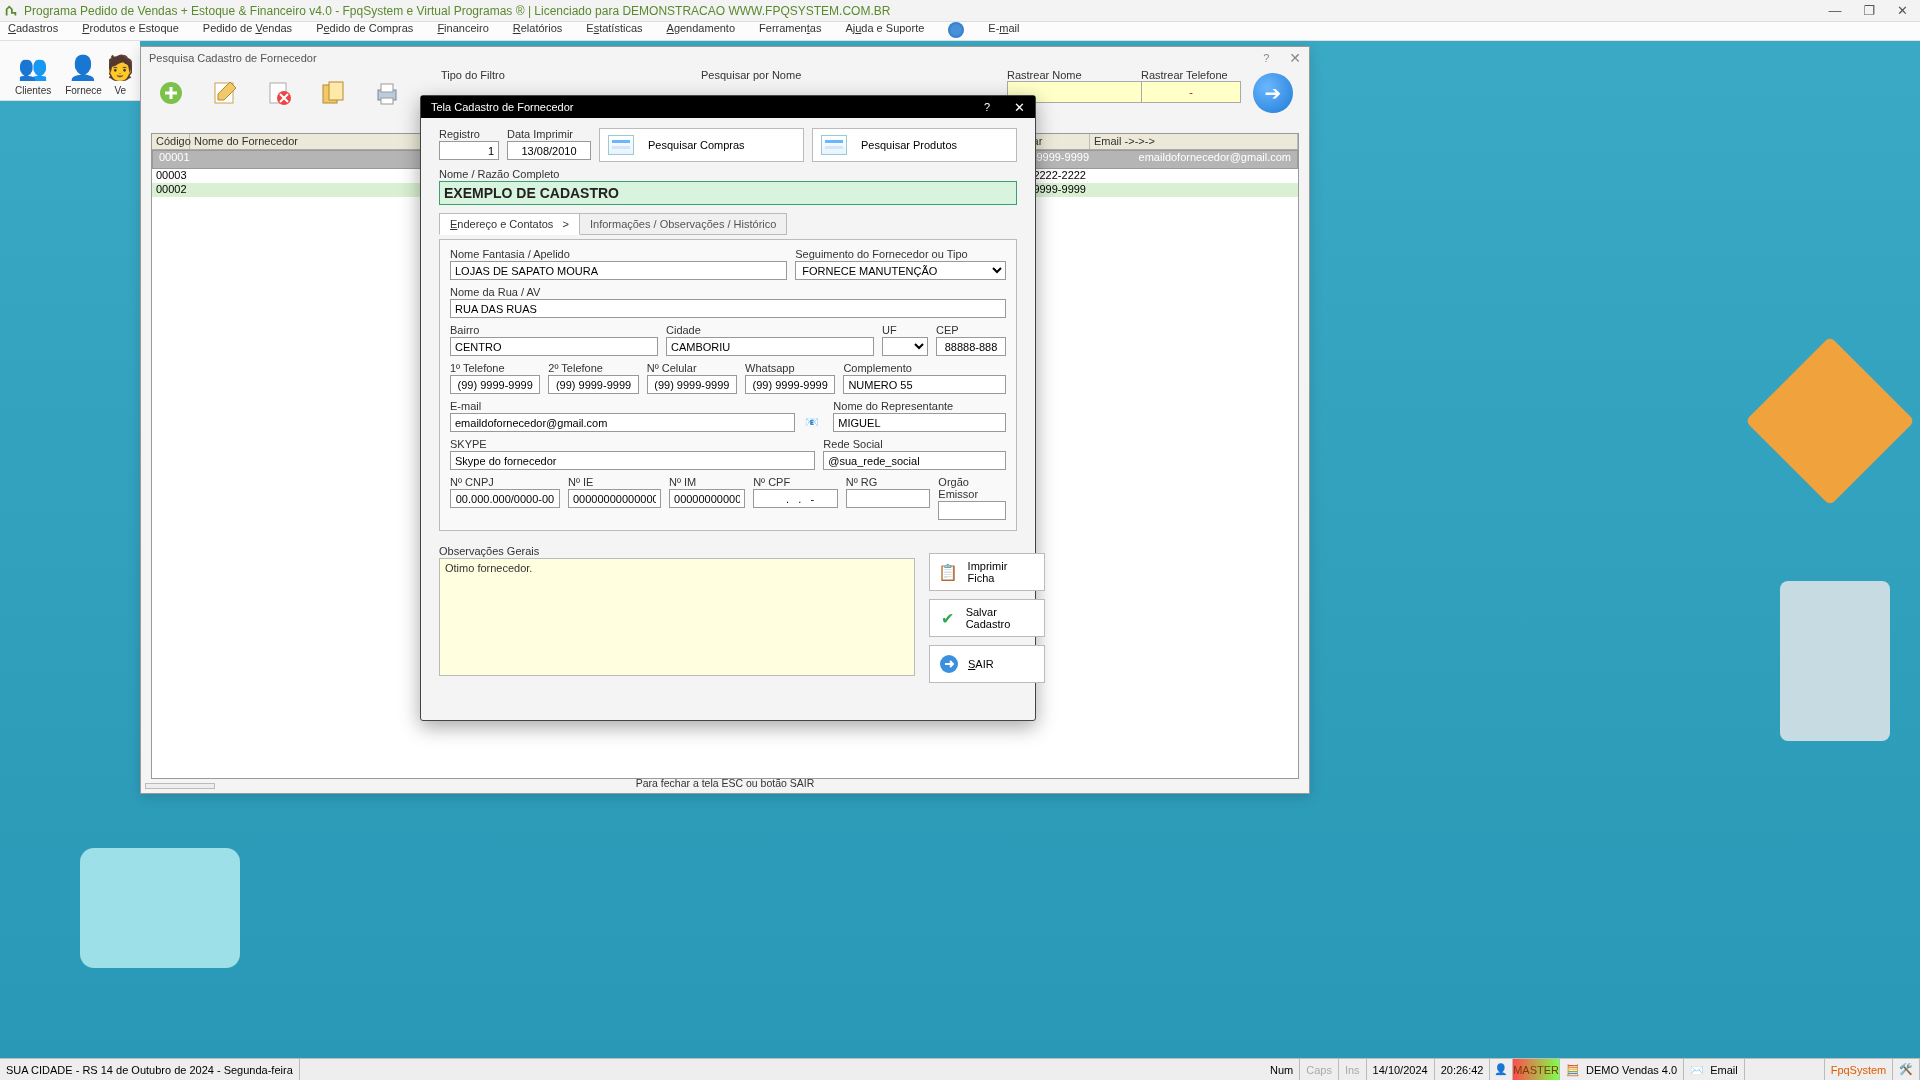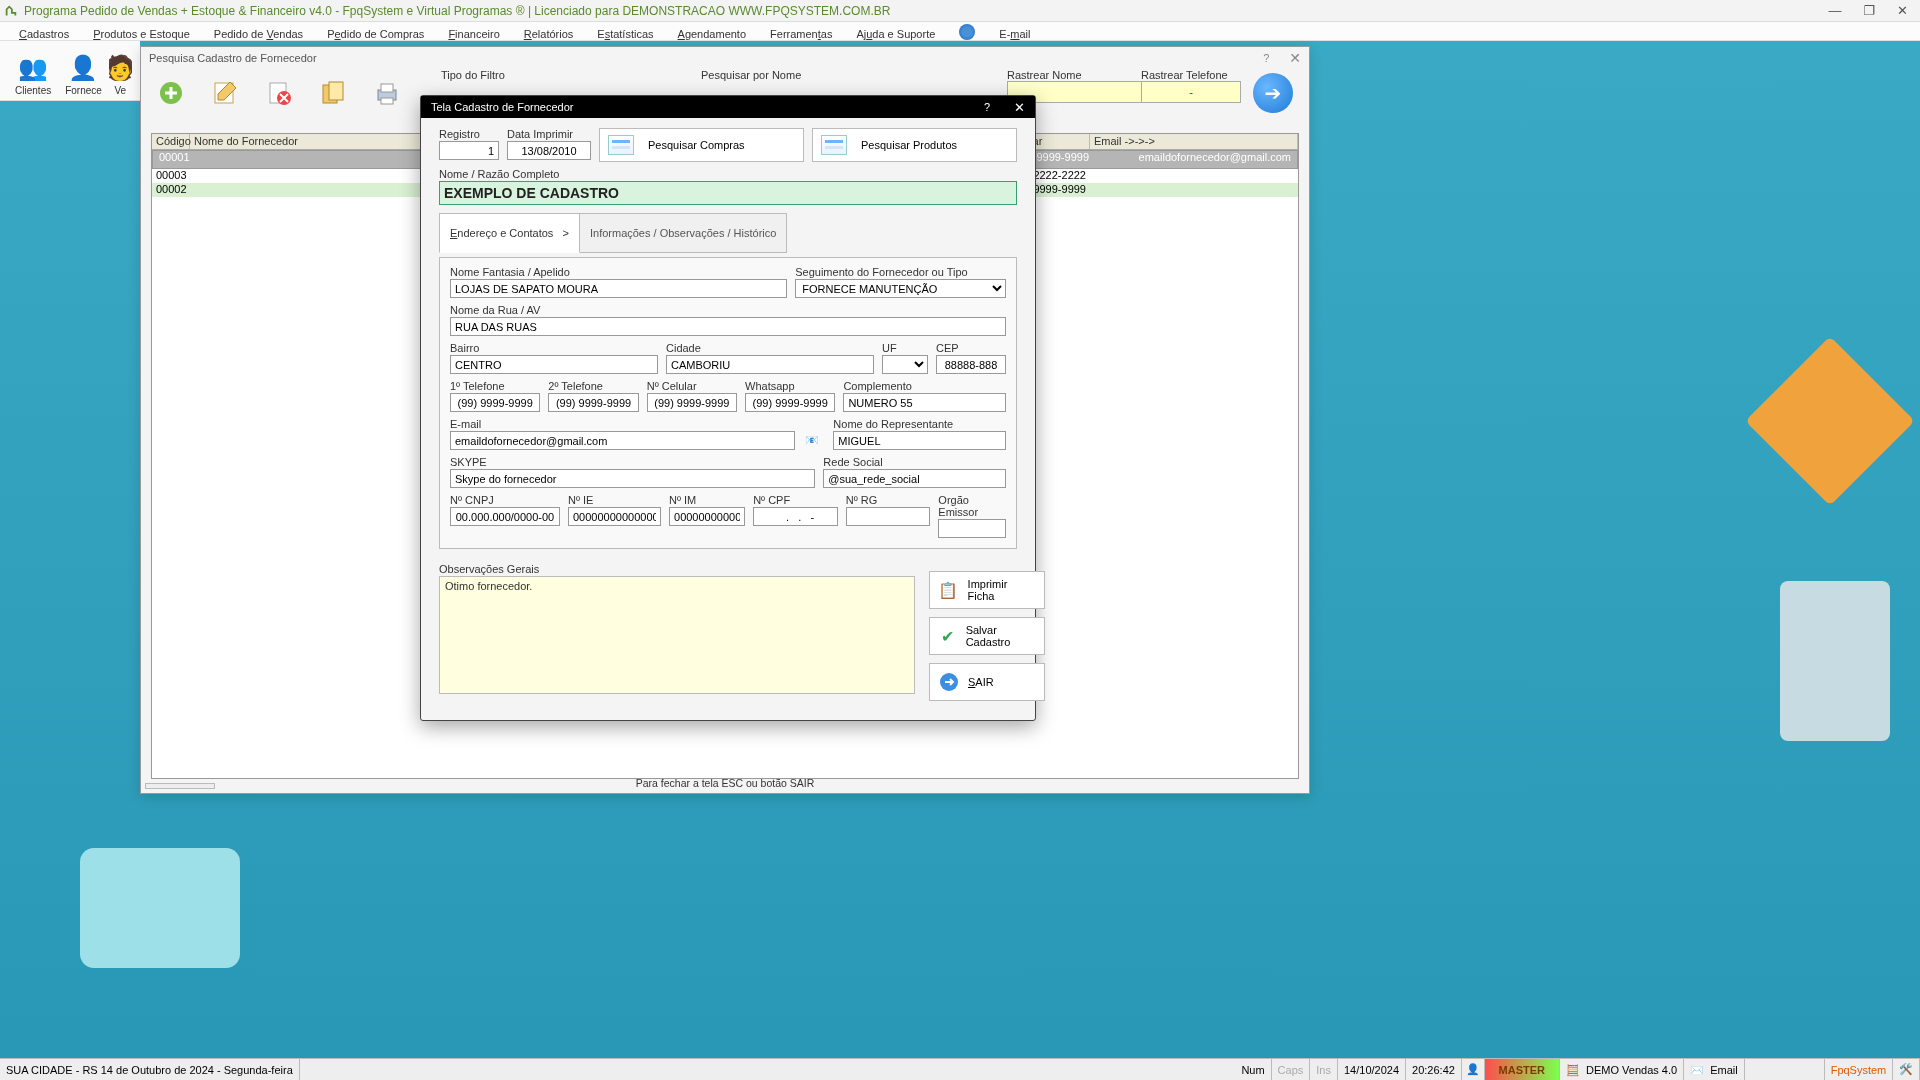--- a/index.html
+++ b/index.html
@@ -8,21 +8,21 @@
 .deco-left{position:absolute;left:80px;bottom:90px;width:160px;height:120px;background:#9ee0e8;border-radius:14px;}
 .deco-right{position:absolute;right:30px;top:320px;width:140px;height:380px;}
 .deco-right .a{position:absolute;top:0;right:0;width:120px;height:120px;background:#f0a23c;transform:rotate(45deg);border-radius:6px;}
 .deco-right .b{position:absolute;bottom:0;right:0;width:110px;height:160px;background:#c6dbe2;border-radius:8px;}
 .titlebar{height:22px;background:#f3f3f3;display:flex;align-items:center;padding:0 4px;border-bottom:1px solid #ddd;}
 .titlebar .logo{width:14px;height:14px;margin-right:6px;display:inline-block;}
 .titlebar .logo svg{display:block;}
 .titlebar .ttxt{color:#5a8a2e;font-size:12px;}
 .winbtns{margin-left:auto;display:flex;gap:22px;padding-right:8px;}
 .winbtns span{color:#555;font-size:13px;cursor:pointer;}
-.menubar{height:19px;background:#fcfcfc;display:flex;align-items:flex-end;padding:0 19px;gap:24px;border-bottom:1px solid #e0e0e0;}
+.menubar{height:19px;background:#fcfcfc;display:flex;align-items:flex-start;padding:0 8px;gap:24px;border-bottom:1px solid #e0e0e0;}
 .menubar span{color:#333;cursor:pointer;}
 .menubar span u{text-decoration:underline;}
 .menubar .gicon{width:16px;height:16px;display:inline-block;background:radial-gradient(circle,#4a90d9 40%,#2e7cc7 70%);border-radius:50%;}
 .toolbar{position:absolute;top:41px;left:0;height:60px;background:#fafafa;border-bottom:1px solid #ddd;display:flex;align-items:flex-end;padding:2px 8px 2px 8px;width:140px;}
 .tbtn{display:flex;flex-direction:column;align-items:center;width:56px;height:56px;cursor:pointer;justify-content:flex-end;padding-bottom:2px;}
 .tbtn .ic{width:34px;height:34px;display:flex;align-items:center;justify-content:center;font-size:24px;}
 .tbtn .lbl{font-size:10px;color:#333;}
 
 .searchwin{position:absolute;left:140px;top:46px;width:1170px;height:748px;background:#f4f4f4;border:1px solid #999;box-shadow:0 3px 12px rgba(0,0,0,.15);}
 .searchwin .hdr{height:22px;display:flex;align-items:center;padding:0 8px;color:#555;font-size:12px;}
@@ -60,34 +60,34 @@
 .fin{border:1px solid #999;background:#fff;height:19px;padding:1px 4px;font-size:11px;width:100%;}
 .fin.center{text-align:center;}
 .fin.right{text-align:right;}
 .row{display:flex;gap:8px;margin-bottom:6px;}
 .topbtn{flex:1;height:34px;border:1px solid #bbb;background:#fff;display:flex;align-items:center;gap:14px;padding:0 8px;cursor:pointer;}
 .topbtn .ti{width:26px;height:20px;background:linear-gradient(#fff,#e8f2ff);border:1px solid #9cc;position:relative;}
 .topbtn .ti:before{content:"";position:absolute;left:3px;top:4px;right:3px;height:3px;background:#6bb7ff;}
 .topbtn .ti:after{content:"";position:absolute;left:3px;top:10px;right:3px;height:3px;background:#d0e6ff;}
 .nameinput{border:1px solid #3aa06f;border-top:1px solid #3aa06f;background:#d9f4de;height:24px;font-size:14px;font-weight:bold;padding:2px 4px;color:#222;width:100%;}
 .tabs{display:flex;margin:8px 0 4px 0;align-items:flex-end;}
-.tab{border:1px solid #bbb;background:#fafafa;padding:13px 10px;font-size:11px;color:#333;cursor:pointer;position:relative;text-align:right;}
+.tab{border:1px solid #bbb;background:#fafafa;padding:4px 10px;font-size:11px;color:#333;cursor:pointer;position:relative;text-align:right;}
 .tab.active{background:#fff;border-bottom:1px solid #fff;}
 .tab.inactive{background:#f0f0f0;color:#555;border-left:none;}
 .tabpanel{border:1px solid #bbb;background:#f9f9f9;padding:8px 10px 10px 10px;}
 .sel{border:1px solid #999;background:#fff;height:19px;width:100%;font-size:11px;padding:0 2px;}
 .obsarea{border:1px solid #bbb;background:#ffffe0;width:476px;height:118px;padding:3px 5px;font-size:11px;color:#333;resize:none;}
 .bigbtn{width:116px;height:38px;border:1px solid #bbb;background:#fff;display:flex;align-items:center;gap:8px;padding:0 8px;cursor:pointer;margin-bottom:8px;}
 .bigbtn .bi{width:22px;height:22px;display:flex;align-items:center;justify-content:center;font-size:16px;}
 .mailico{width:18px;height:18px;display:inline-flex;align-items:center;justify-content:center;cursor:pointer;}
 
 .statusbar{position:absolute;left:0;right:0;bottom:0;height:22px;background:#eee;border-top:1px solid #bbb;display:flex;align-items:center;font-size:11px;}
 .statusbar .cell{border-right:1px solid #bbb;height:100%;display:flex;align-items:center;padding:0 6px;}
 .statusbar .dim{color:#aaa;}
-.statusbar .master{background:linear-gradient(90deg,#ff4d4d,#7cff4d);color:#7a3c00;font-weight:bold;padding:0 14px;}
+.statusbar .master{background:linear-gradient(90deg,#ff4d4d,#7cff4d);color:#7a3c00;font-weight:normal;padding:0 0;}
 .statusbar .sp{flex:1;}
 .statusbar .ic16{width:16px;height:12px;display:inline-block;margin-right:4px;}
 </style>
 </head>
 <body>
 
 <div class="titlebar">
   <span class="logo">
     <svg viewBox="0 0 16 16">
         <path d="M3 13 L3 6 L6 3 L9 6 L9 10 L13 10 L13 13" stroke="#5a8a2e" stroke-width="2" fill="none"></path>

